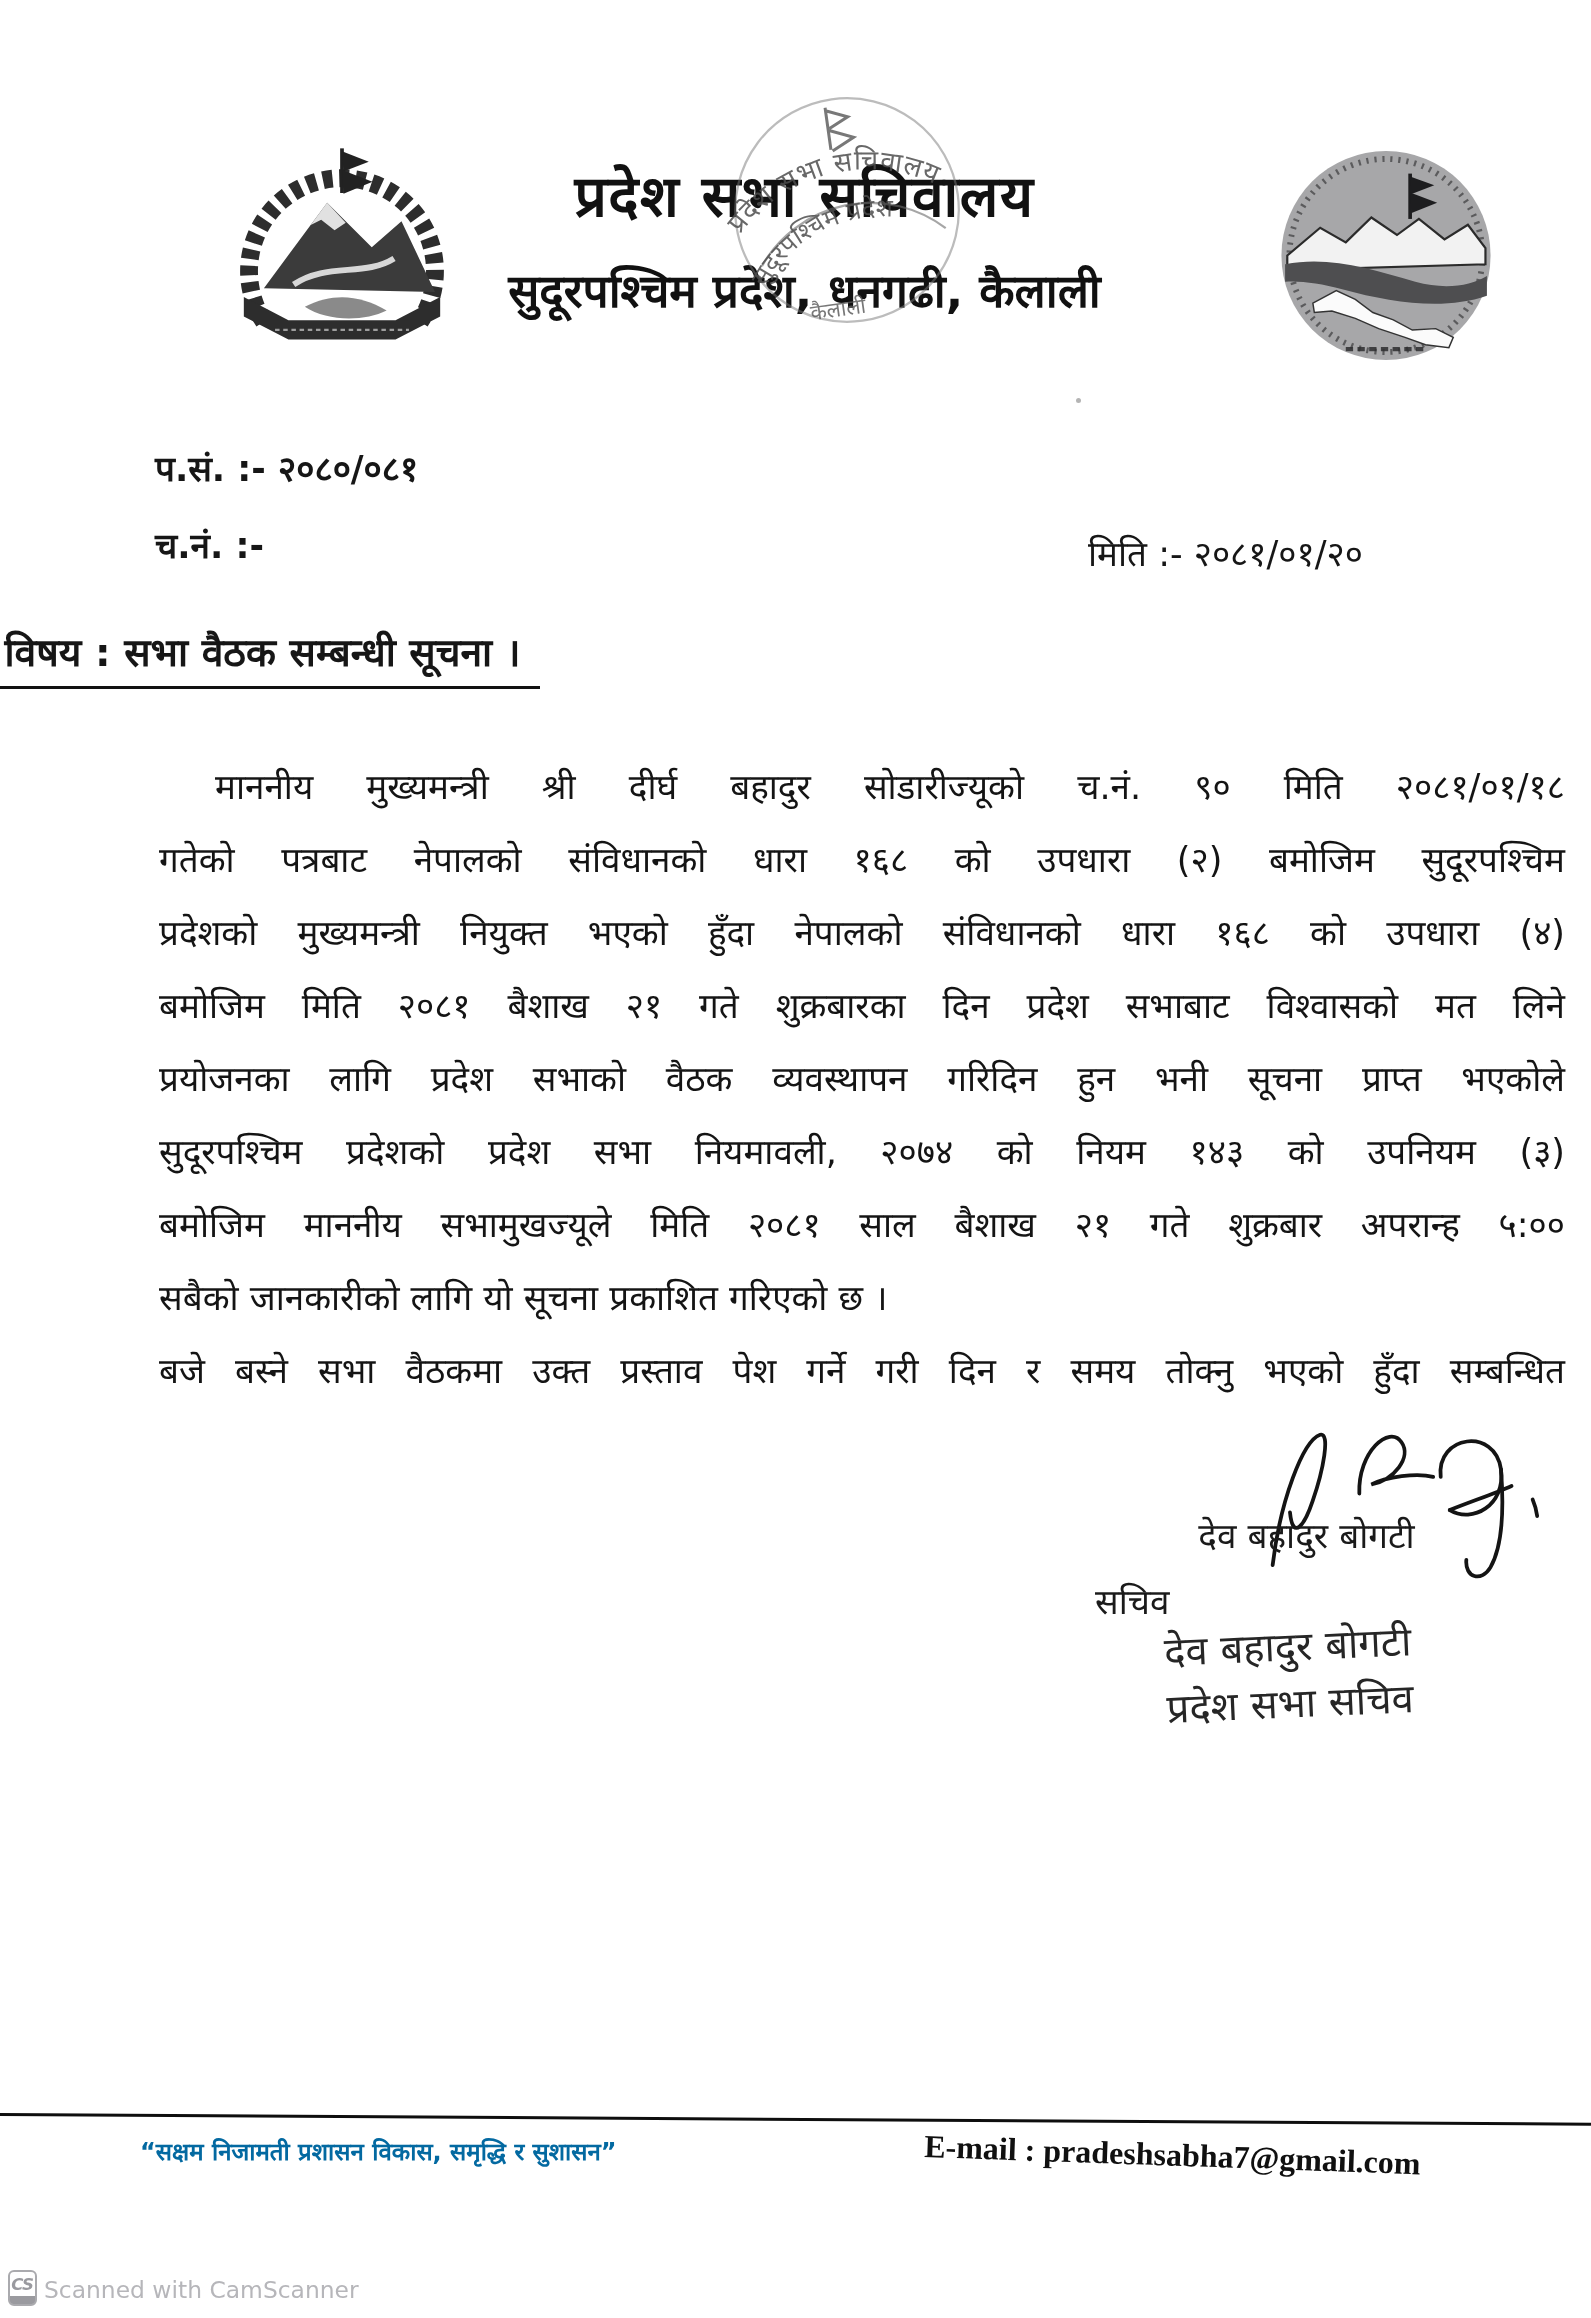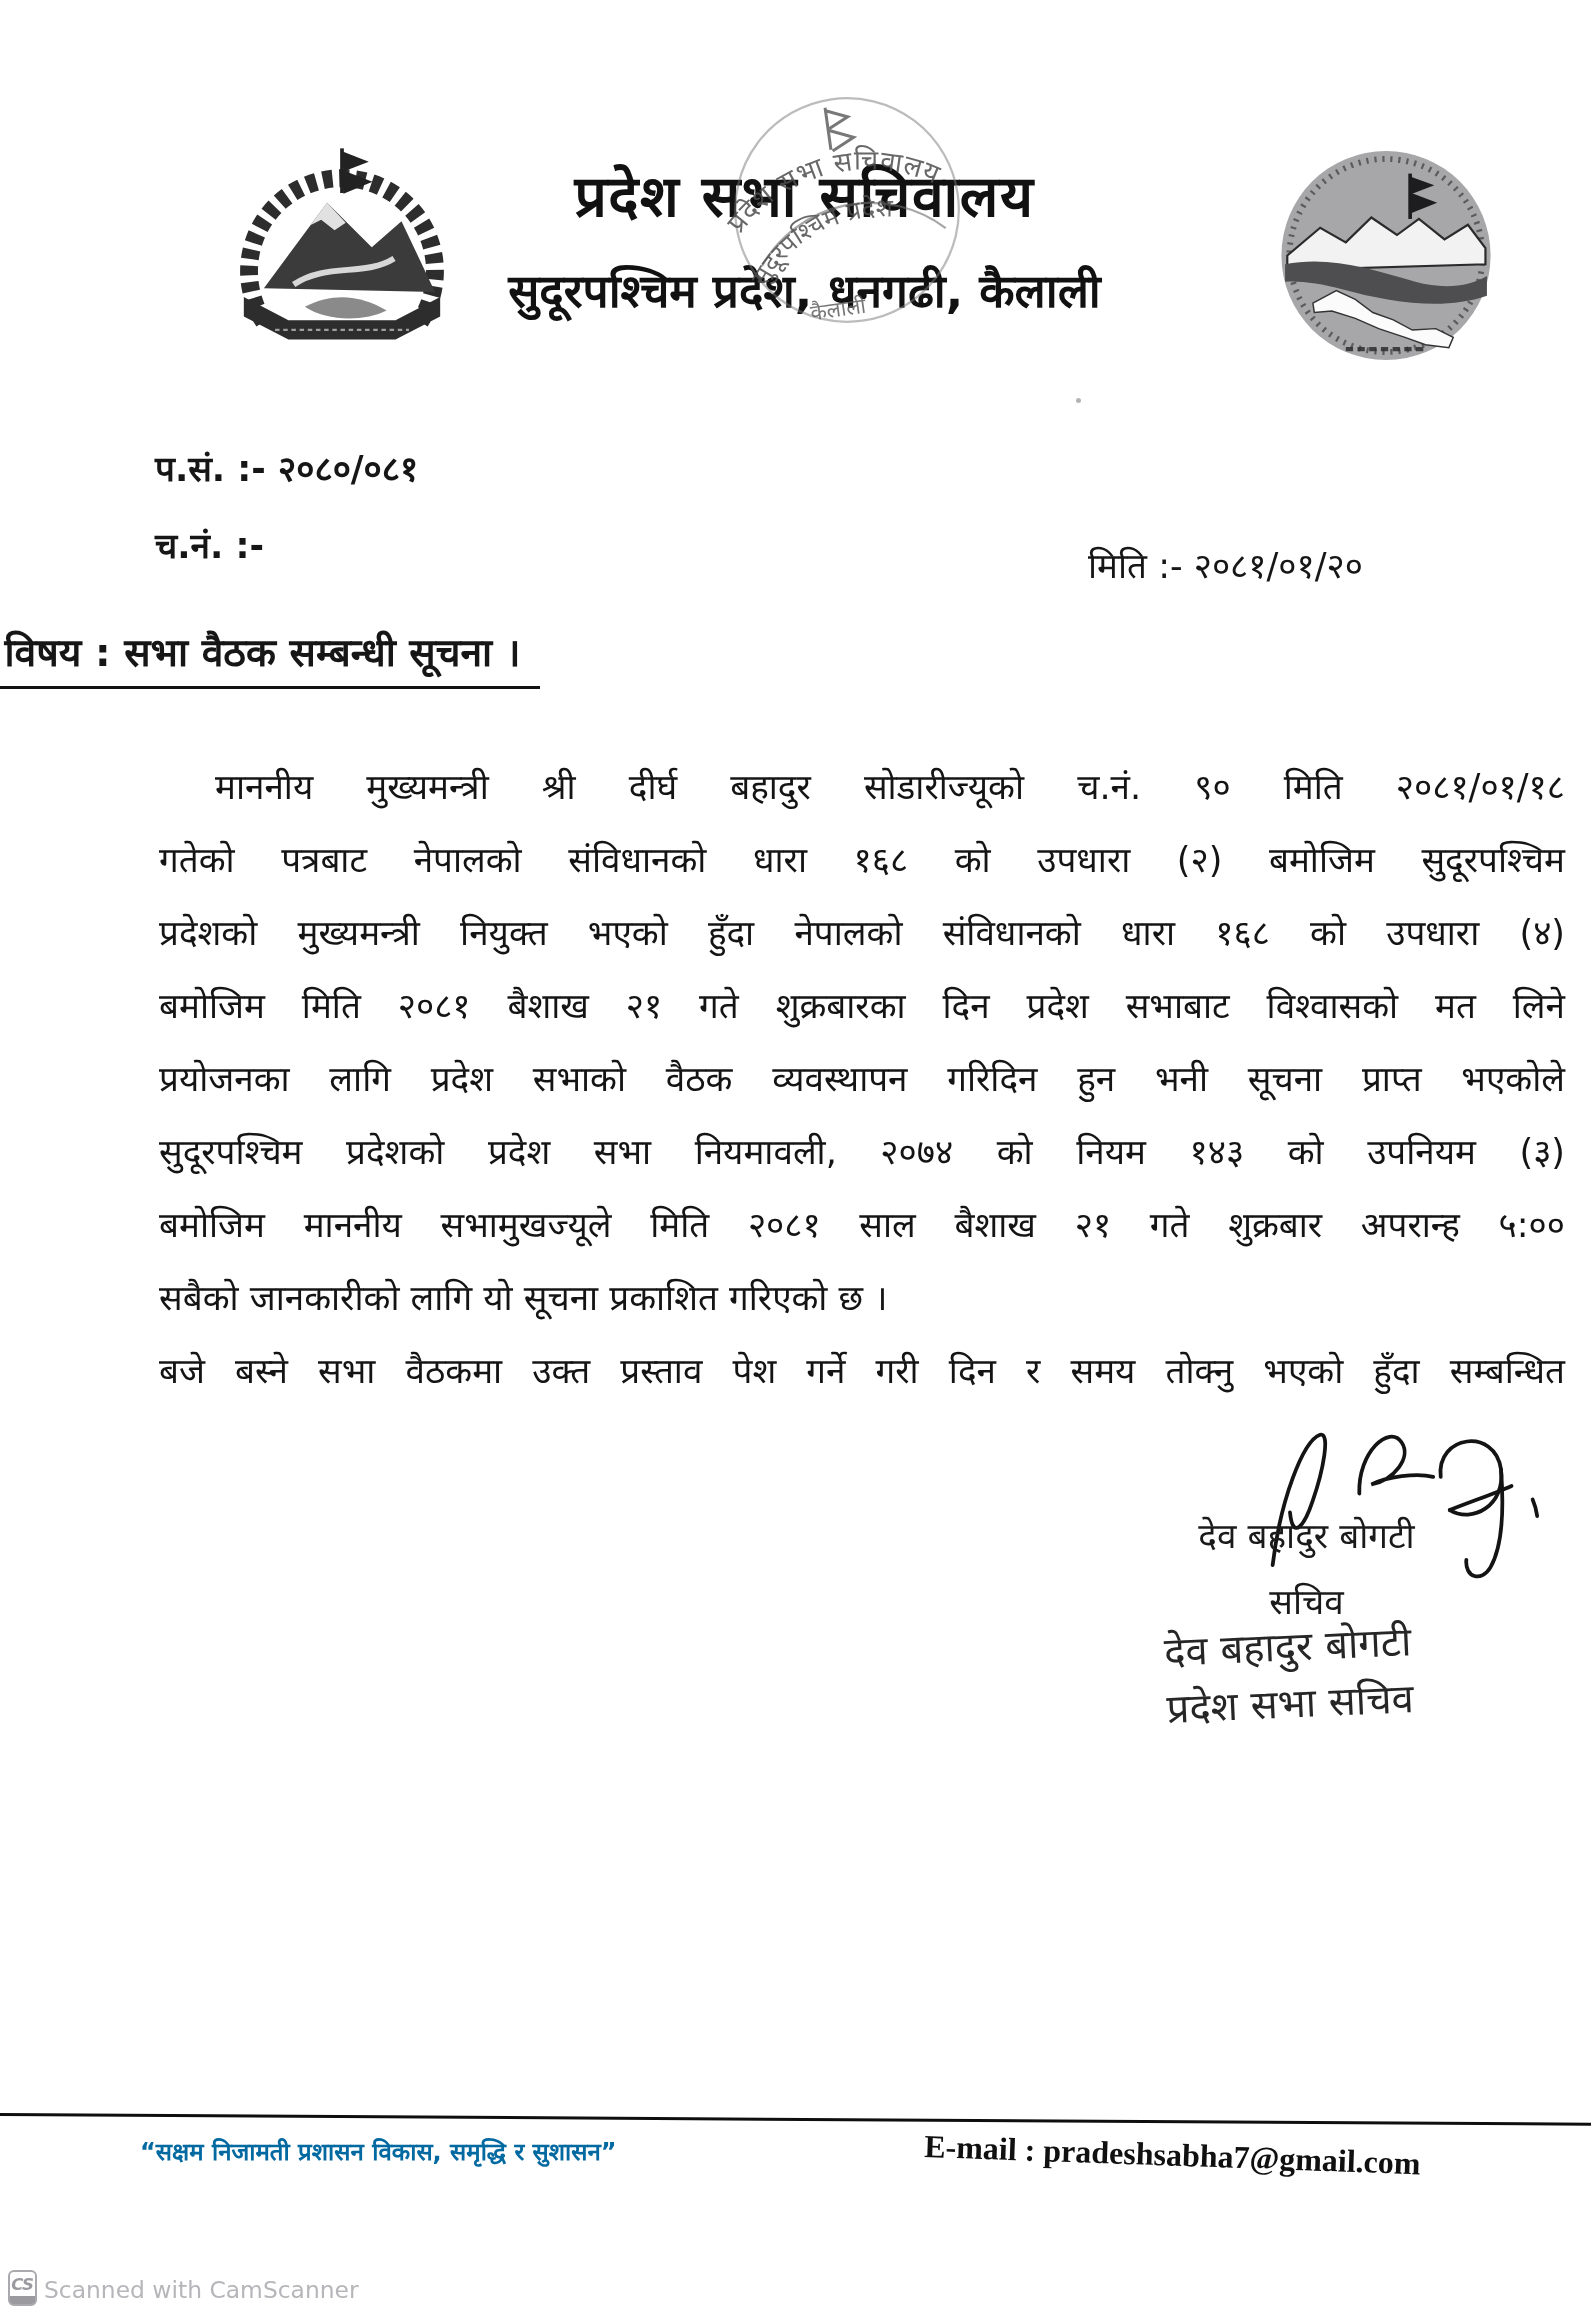--- a/index.html
+++ b/index.html
@@ -18,40 +18,40 @@
     position:absolute;left:325px;top:258px;width:959px;text-align:center;
     font-size:46px;font-weight:bold;color:#111;
   }
   .head-stamp{position:absolute;left:710px;top:59px;width:272px;height:287px;
     transform:rotate(-8deg);pointer-events:none;}
   .stray-dot{position:absolute;left:1076px;top:398px;width:5.3px;height:5.3px;border-radius:50%;
     background:#777;opacity:.55;}
   
   .ref-ps{position:absolute;left:155px;top:444px;font-size:35px;font-weight:bold;}
   .ref-ch{position:absolute;left:155px;top:521px;font-size:35px;font-weight:bold;}
-  .ref-date{position:absolute;left:1088px;top:529px;font-size:35px;margin-top:12px;}
+  .ref-date{position:absolute;left:1088px;top:529px;font-size:35px;}
   
   .subject-wrap{position:absolute;left:0;top:624px;width:1591px;text-align:left;}
   .subject{
     display:inline-block;font-size:39px;font-weight:bold;
     border-bottom:3.8px solid #121212;padding:0 19.6px 9px 4.5px;
   }
   
   .body-block{position:absolute;left:112px;top:751px;width:1406px;margin-left:47px;}
   .body-line{
     font-size:35px;line-height:73px;height:73px;white-space:nowrap;
     text-align:justify;text-align-last:justify;color:#141414;
   }
   .body-line.indent{text-indent:56px;}
   .body-line.last{text-align-last:left;}
   
   .signature-svg{position:absolute;left:1246px;top:1388px;width:302px;height:211px;}
   .sig-name{position:absolute;left:1095px;top:1511px;width:423px;text-align:center;
     font-size:35px;color:#1a1a1a;}
-  .sig-designation{position:absolute;left:1095px;top:1577px;width:423px;text-align:center;
+  .sig-designation{position:absolute;left:1095px;top:1577px;width:423px;
     font-size:35px;color:#1a1a1a;}
   .name-stamp{
     position:absolute;left:1163px;top:1624px;transform:rotate(-2.5deg);
     transform-origin:left top;color:#262626;
   }
   .name-stamp .ns-line1{font-size:40px;line-height:57px;}
   .name-stamp .ns-line2{font-size:40px;line-height:57px;}
   
   .footer-rule{position:absolute;left:0;top:2113px;width:1591px;height:3px;background:#0e0e0e;
     transform:rotate(0.35deg);transform-origin:left center;}

